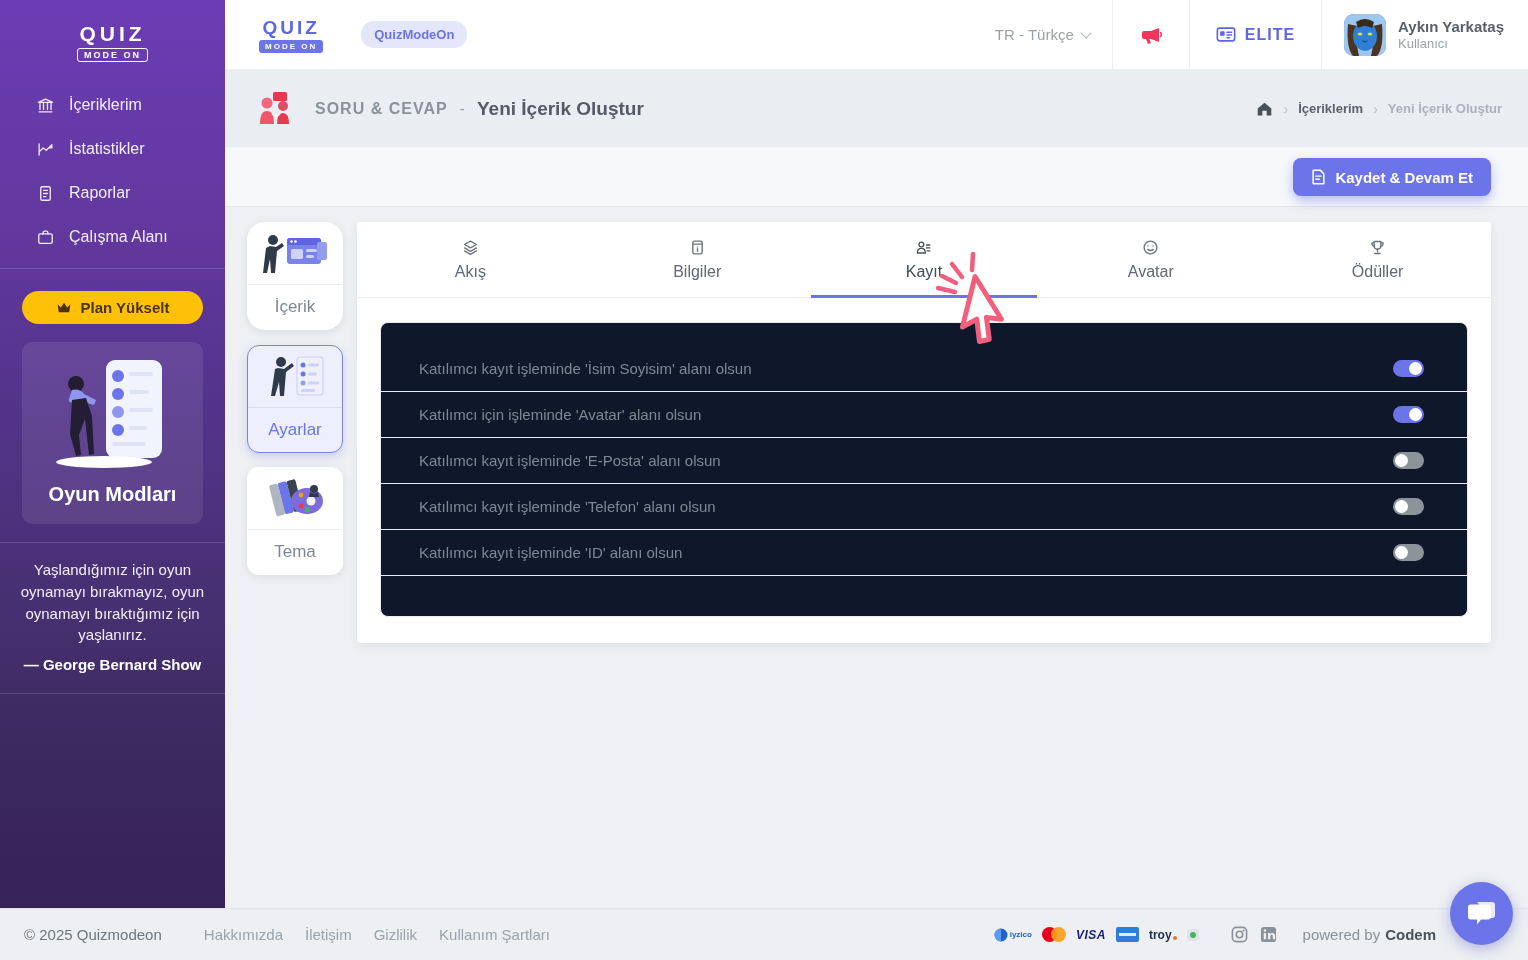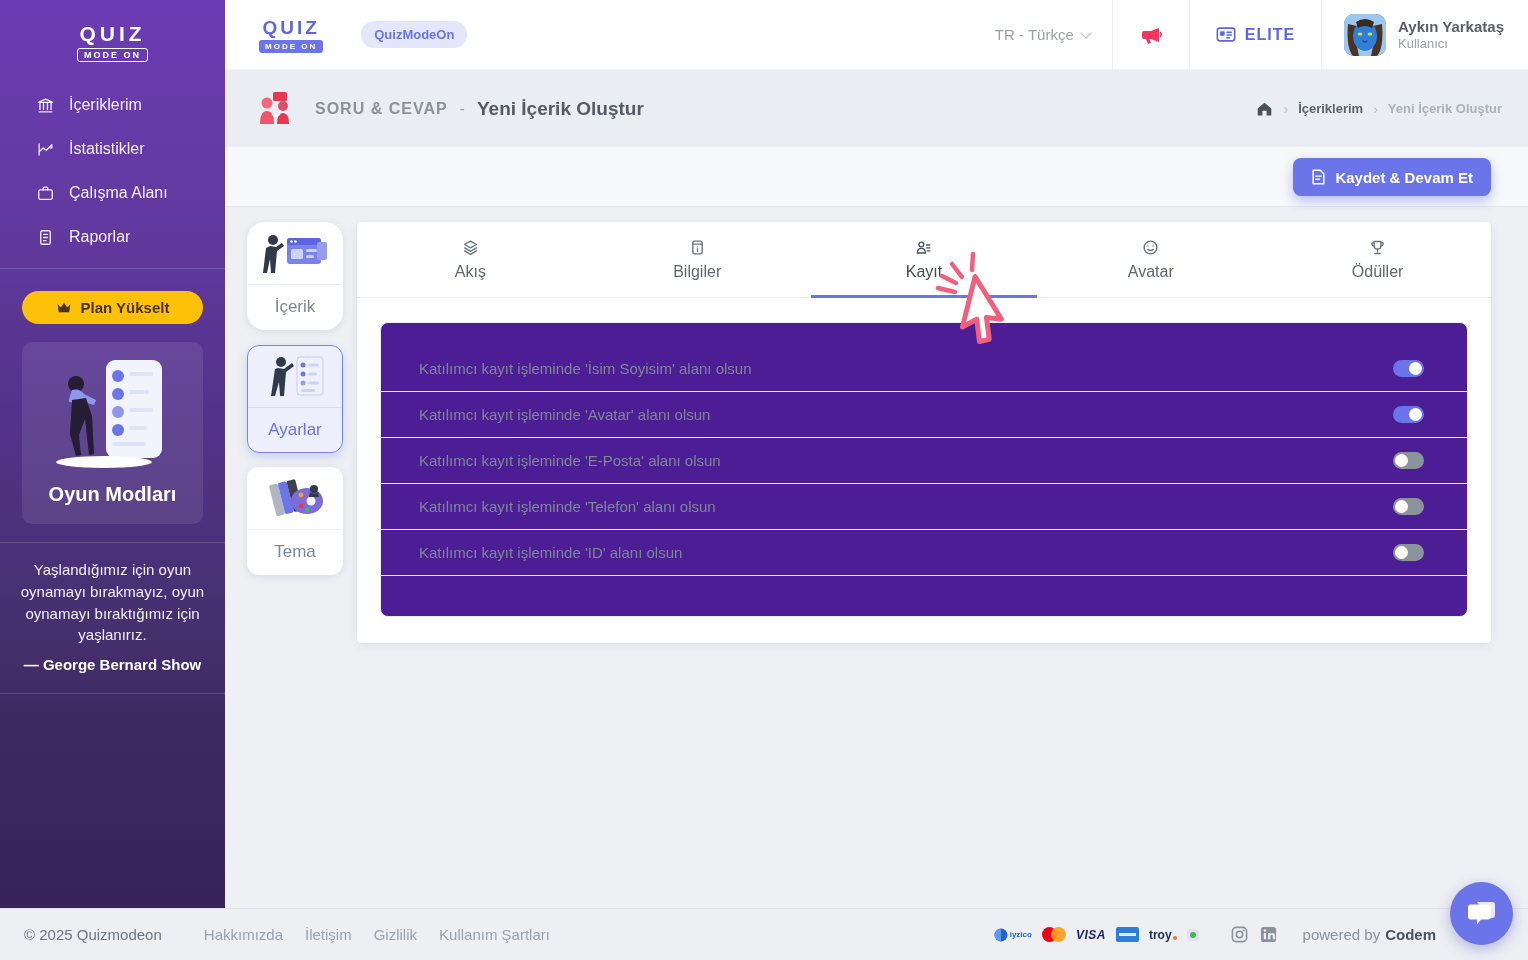--- a/index.html
+++ b/index.html
@@ -112,21 +112,21 @@
   .tab { flex:1; display:flex; flex-direction:column; align-items:center; justify-content:center; gap:7px;
     position:relative; cursor:pointer; }
   .tab svg { width:17px; height:17px; stroke:#6a737d; fill:none; stroke-width:1.6; stroke-linecap:round; stroke-linejoin:round; }
   .tab .tab-label { font-size:16px; color:#5f6873; }
   .tab.active .tab-label { color:#434b55; font-weight:500; }
   .tab.active svg { stroke:#4a525c; }
   .tab.active::after { content:""; position:absolute; left:0; right:0; bottom:-1px; height:3px; background:#6b74e8; }
 
   .panel {
     position:absolute; left:23px; top:100px; width:1088px; height:295px;
-    border:1px solid #e9ecf0; background:#4c1d95; border-radius:8px; padding-top:23px; overflow:hidden;
+    border:1px solid #e9ecf0; background:#0f172a; border-radius:8px; padding-top:23px; overflow:hidden;
   }
   .setting-row { height:46px; border-bottom:1px solid #e9edf1; display:flex; align-items:center; padding:0 43px 0 38px; }
   .setting-label { flex:1; font-size:15px; color:#7e8894; }
   .toggle { width:31px; height:17px; border-radius:9px; position:relative; cursor:pointer; flex:0 0 auto; }
   .toggle .knob { position:absolute; top:2px; width:13px; height:13px; border-radius:50%; background:#fff; }
   .toggle.on  { background:#6b74e8; } .toggle.on  .knob { right:2px; }
   .toggle.off { background:#8b939b; } .toggle.off .knob { left:2px; }
 
   
   .cursor-fx { position:absolute; left:932px; top:250px; pointer-events:none; }
@@ -181,31 +181,31 @@
       <span class="nav-label">İçeriklerim</span>
     </div>
     <div class="nav-item">
       <svg viewBox="0 0 24 24">
           <path d="M4 5v14M4 15l5-5 4 3 7-7M20 6v4h-4"></path>
         </svg>
       <span class="nav-label">İstatistikler</span>
     </div>
     <div class="nav-item">
       <svg viewBox="0 0 24 24">
+          <rect x="6" y="3.5" width="12" height="17" rx="2"></rect>
+          <path d="M9.5 8h5M9.5 12h5M9.5 16h3"></path>
+        </svg>
+      <span class="nav-label">Raporlar</span>
+    </div>
+    <div class="nav-item">
+      <svg viewBox="0 0 24 24">
           <rect x="3.5" y="7.5" width="17" height="12" rx="2"></rect>
           <path d="M9 7.5V6a2 2 0 0 1 2-2h2a2 2 0 0 1 2 2v1.5"></path>
         </svg>
       <span class="nav-label">Çalışma Alanı</span>
-    </div>
-    <div class="nav-item">
-      <svg viewBox="0 0 24 24">
-          <rect x="6" y="3.5" width="12" height="17" rx="2"></rect>
-          <path d="M9.5 8h5M9.5 12h5M9.5 16h3"></path>
-        </svg>
-      <span class="nav-label">Raporlar</span>
     </div>
   </nav>
   <div class="sb-sep"></div>
 
   <div class="sb-upgrade-wrap">
     <button class="upgrade-btn">
       <svg width="16" height="13" viewBox="0 0 20 16">
           <path d="M2 4l4 4 4-6 4 6 4-4-1.5 10h-13z" fill="#4a3413"></path>
         </svg>
       <span>Plan Yükselt</span>
@@ -426,21 +426,21 @@
 
   <div class="panel">
     <div id="settings-list">
         <div class="setting-row">
     <span class="setting-label">Katılımcı kayıt işleminde 'İsim Soyisim' alanı olsun</span>
     <span class="toggle on">
             <span class="knob"></span>
           </span>
   </div>
         <div class="setting-row">
-    <span class="setting-label">Katılımcı kayıt işleminde 'Avatar' alanı olsun</span>
+    <span class="setting-label">Katılımcı için işleminde 'Avatar' alanı olsun</span>
     <span class="toggle on">
             <span class="knob"></span>
           </span>
   </div>
         <div class="setting-row">
     <span class="setting-label">Katılımcı kayıt işleminde 'E-Posta' alanı olsun</span>
     <span class="toggle off">
             <span class="knob"></span>
           </span>
   </div>

